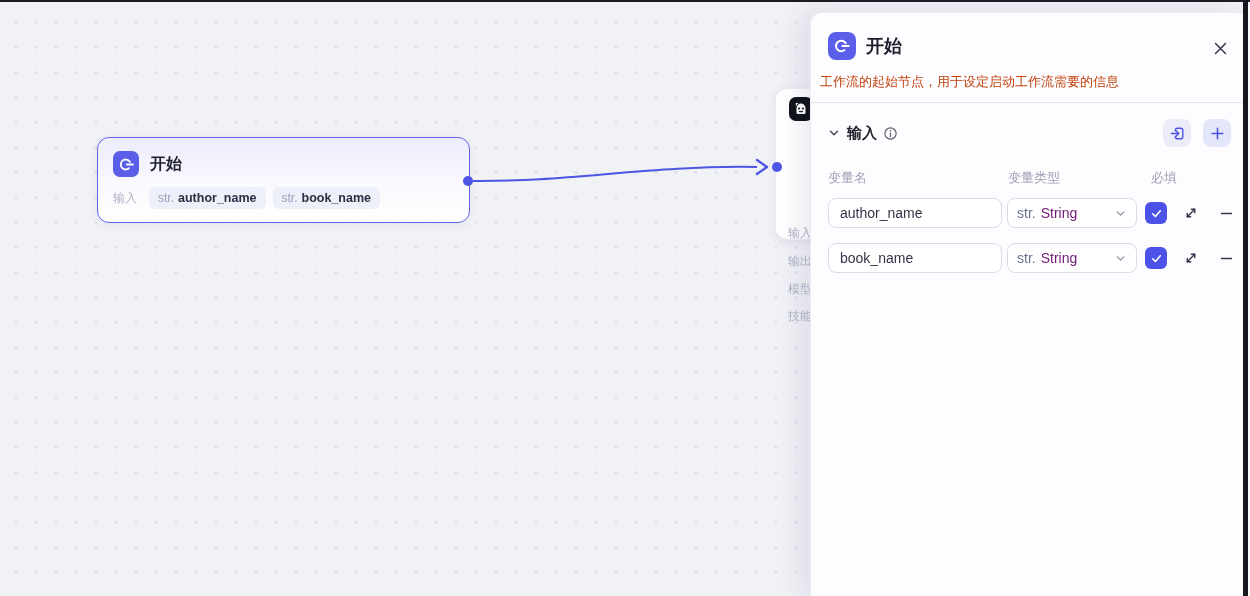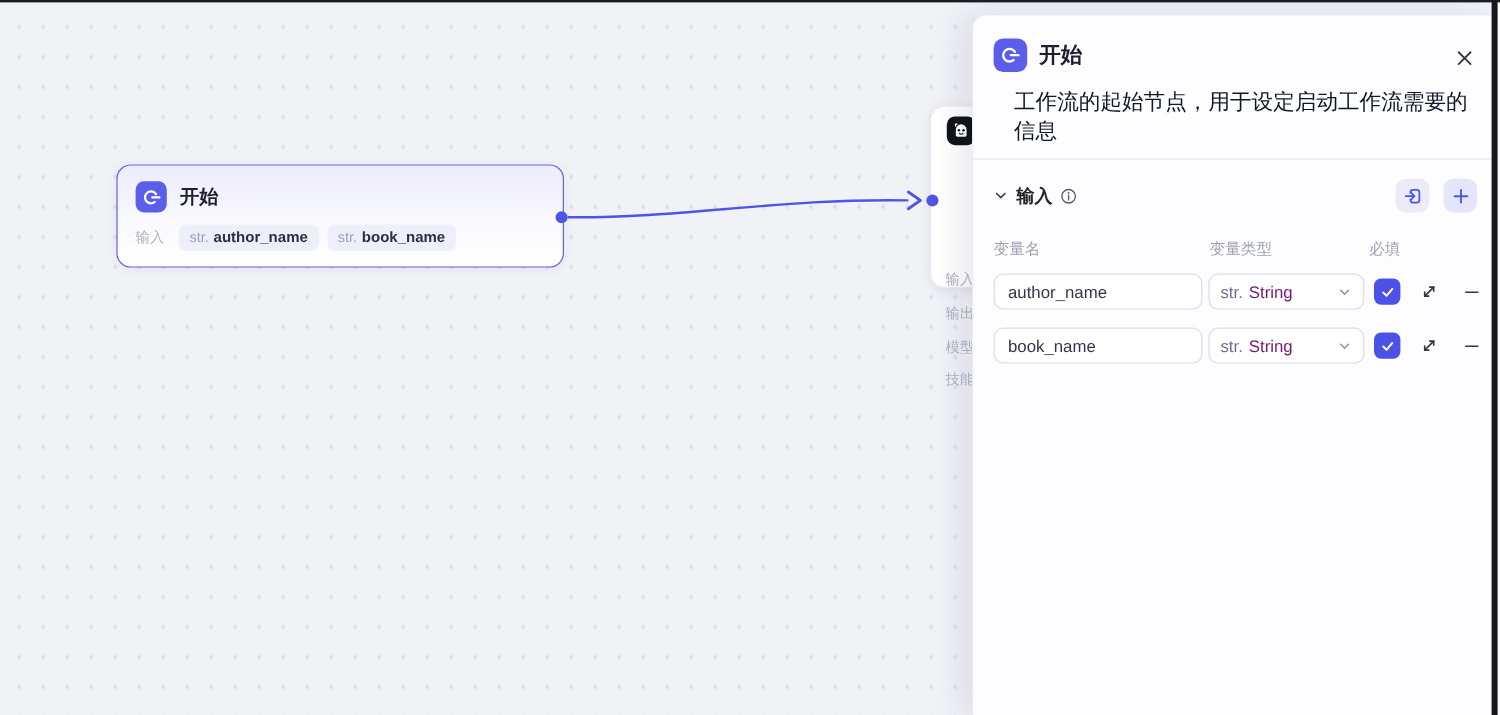--- a/index.html
+++ b/index.html
@@ -45,32 +45,32 @@
     background:#fdfdff; border-radius:12px 0 0 0; z-index:10;
     border:1px solid #ebecf4; border-right:none; border-bottom:none;
     box-shadow:-10px 0 26px rgba(50,50,110,0.10); }
   .panel-header { position:relative; padding:19px 17px 0 17px; }
   .panel-icon { position:absolute; left:17px; top:19px; width:28px; height:28px;
     border-radius:8px; background:#5a5ee9; display:flex; align-items:center; justify-content:center; }
   .panel-title { margin-left:38px; font-size:18px; font-weight:bold; color:#1e1f2e;
     line-height:28px; }
   .close-btn { position:absolute; right:12px; top:24px; width:22px; height:22px;
     display:flex; align-items:center; justify-content:center; cursor:pointer; }
-  .panel-desc { padding:13px 17px 0 34px; font-size:18px; color:#0f172a; }
+  .panel-desc { padding:13px 17px 0 9px; font-size:13px; color:#c2410c; }
   .divider { margin-top:11px; height:1px; background:#e4e5ef; }
   .section-row { display:flex; align-items:center; padding:16px 12px 0 16px; }
   .section-label { font-size:15px; font-weight:bold; color:#23242e; margin:0 6px; }
   .spacer { flex:1; }
   .icon-btn { width:28px; height:28px; border-radius:8px; display:flex;
     align-items:center; justify-content:center; cursor:pointer; }
   .import-btn { background:#ebecf8; margin-right:12px; }
   .plus-btn { background:#e4e6fa; }
   .cols-row { position:relative; height:18px; margin-top:22px;font-family:Liberation Serif, serif; }
   .col-h { position:absolute; font-size:13px; color:#9da0b5; }
-  .col-name { left:17px; } .col-type { left:197px; } .col-req { left:330px; }
+  .col-name { left:17px; } .col-type { left:197px; } .col-req { left:340px; }
   .var-row { position:relative; height:30px; margin-top:11px; }
   .var-row + .var-row { margin-top:15px; }
   .name-input { position:absolute; left:17px; top:0; width:174px; height:30px;
     border:1px solid #d9dce9; border-radius:8px; background:#fff; padding:0 11px;
     font-size:14px; color:#33354a; font-family:inherit; outline:none; }
   .type-select { position:absolute; left:196px; top:0; width:130px; height:30px;
     border:1px solid #d9dce9; border-radius:8px; background:#fff;
     display:flex; align-items:center; padding:0 9px; cursor:pointer; }
   .type-prefix { font-size:14px; color:#6b7091; margin-right:5px; }
   .type-text { font-size:14px; color:#701a75; }

